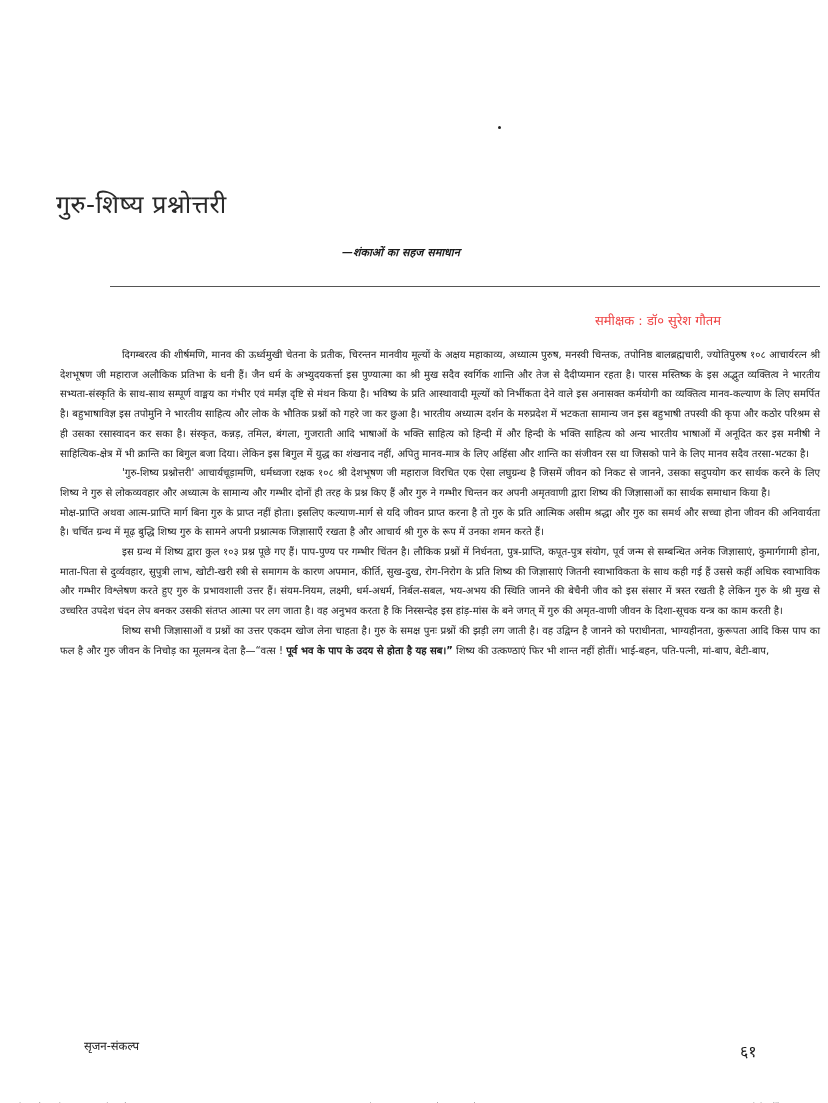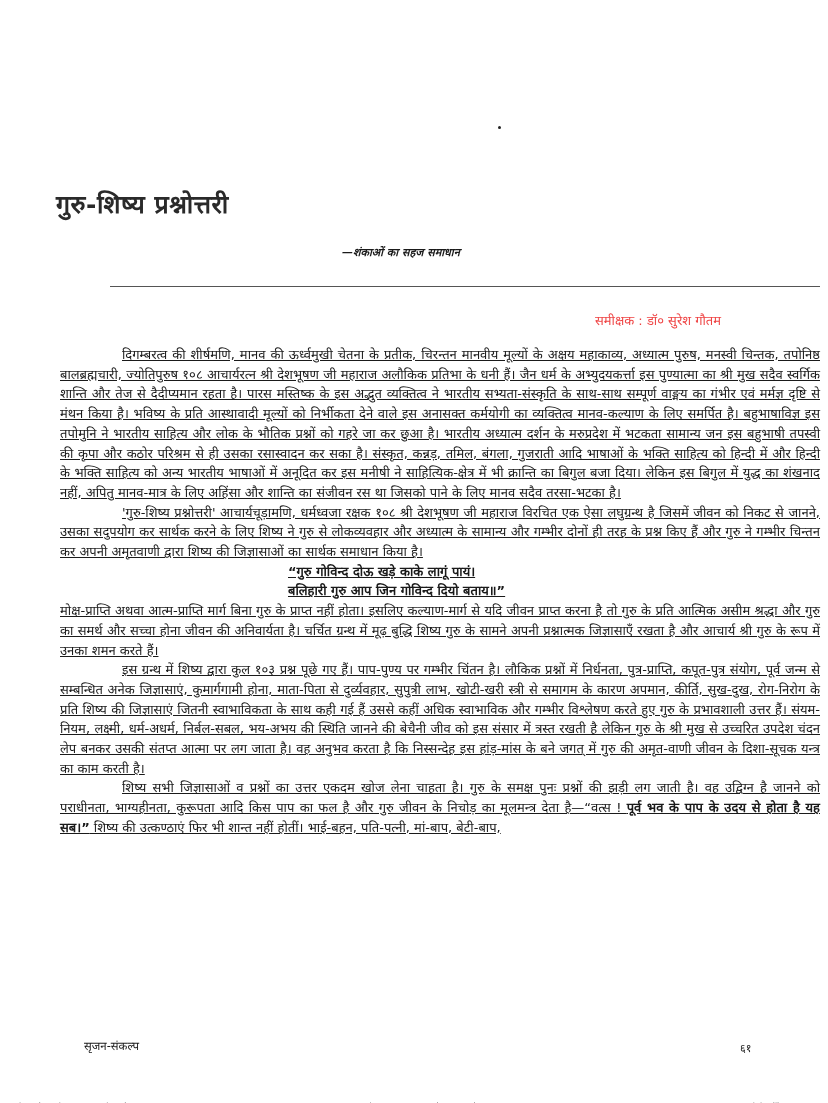--- a/index.html
+++ b/index.html
@@ -2,52 +2,48 @@
 <html><head>
 <meta charset="utf-8">
 <style>
   html, body { margin: 0; padding: 0; background: #ffffff; }
   body {
     width: 828px; height: 1103px; position: relative; overflow: hidden;
     font-family: "DejaVu Sans", "Liberation Sans", sans-serif;
     color: #1a1a1a;
   }
   .dot { position: absolute; left: 498px; top: 126px; width: 3px; height: 3px; background: #222; border-radius: 50%; }
-  .title { position: absolute; left: 56px; top: 186px; font-size: 25px; font-weight: bold; color: #2a2a2a; letter-spacing: 0.5px; margin: 0; }
+  .title { position: absolute; left: 56px; top: 186px; font-size: 25px; font-weight: normal; color: #2a2a2a; letter-spacing: 0.5px; margin: 0; }
   .subtitle { position: absolute; left: 342px; top: 244px; font-size: 11px; font-weight: bold; color: #1a1a1a; font-style: italic; }
   .rule { position: absolute; left: 110px; top: 286px; width: 710px; height: 1px; background: #555; }
   .reviewer { position: absolute; left: 595px; top: 311px; font-size: 13px; color: #ef4444; }
-  .body { position: absolute; left: 60px; top: 345px; width: 760px; font-size: 13px; line-height: 19.7px; text-align: justify; text-decoration: underline; }
+  .body { position: absolute; left: 60px; top: 345px; width: 760px; font-size: 10px; line-height: 19.7px; text-align: justify; }
   .body p { margin: 0; }
   .indent { text-indent: 62px; }
   .quote { font-weight: bold; padding-left: 228px; line-height: 19.7px; }
   .quote div { white-space: nowrap; }
   .bold { font-weight: bold; }
   .footer-left { position: absolute; left: 60px; top: 1038px; font-size: 11.5px; margin-left: 24px; }
-  .footer-right { position: absolute; left: 740px; top: 1040px; font-size: 11px; }
+  .footer-right { position: absolute; left: 740px; top: 1040px; font-size: 16px; }
   .strip { position: absolute; left: 0; top: 1100px; width: 828px; height: 27px; }
   .strip span { position: absolute; top: 0; font-family: "Liberation Sans", sans-serif; font-size: 9.5px; color: #9a9a9a; }
 </style>
 </head>
 <body>
 
 <div class="dot"></div>
 
 <h1 class="title">गुरु-शिष्य प्रश्नोत्तरी</h1>
 <div class="subtitle">—शंकाओं का सहज समाधान</div>
 <div class="rule"></div>
 <div class="reviewer">समीक्षक : डॉ० सुरेश गौतम</div>
 
 <div class="body">
   <p class="indent">दिगम्बरत्व की शीर्षमणि, मानव की ऊर्ध्वमुखी चेतना के प्रतीक, चिरन्तन मानवीय मूल्यों के अक्षय महाकाव्य, अध्यात्म पुरुष, मनस्वी चिन्तक, तपोनिष्ठ बालब्रह्मचारी, ज्योतिपुरुष १०८ आचार्यरत्न श्री देशभूषण जी महाराज अलौकिक प्रतिभा के धनी हैं। जैन धर्म के अभ्युदयकर्त्ता इस पुण्यात्मा का श्री मुख सदैव स्वर्गिक शान्ति और तेज से दैदीप्यमान रहता है। पारस मस्तिष्क के इस अद्भुत व्यक्तित्व ने भारतीय सभ्यता-संस्कृति के साथ-साथ सम्पूर्ण वाङ्मय का गंभीर एवं मर्मज्ञ दृष्टि से मंथन किया है। भविष्य के प्रति आस्थावादी मूल्यों को निर्भीकता देने वाले इस अनासक्त कर्मयोगी का व्यक्तित्व मानव-कल्याण के लिए समर्पित है। बहुभाषाविज्ञ इस तपोमुनि ने भारतीय साहित्य और लोक के भौतिक प्रश्नों को गहरे जा कर छुआ है। भारतीय अध्यात्म दर्शन के मरुप्रदेश में भटकता सामान्य जन इस बहुभाषी तपस्वी की कृपा और कठोर परिश्रम से ही उसका रसास्वादन कर सका है। संस्कृत, कन्नड़, तमिल, बंगला, गुजराती आदि भाषाओं के भक्ति साहित्य को हिन्दी में और हिन्दी के भक्ति साहित्य को अन्य भारतीय भाषाओं में अनूदित कर इस मनीषी ने साहित्यिक-क्षेत्र में भी क्रान्ति का बिगुल बजा दिया। लेकिन इस बिगुल में युद्ध का शंखनाद नहीं, अपितु मानव-मात्र के लिए अहिंसा और शान्ति का संजीवन रस था जिसको पाने के लिए मानव सदैव तरसा-भटका है।</p>
   <p class="indent">'गुरु-शिष्य प्रश्नोत्तरी' आचार्यचूड़ामणि, धर्मध्वजा रक्षक १०८ श्री देशभूषण जी महाराज विरचित एक ऐसा लघुग्रन्थ है जिसमें जीवन को निकट से जानने, उसका सदुपयोग कर सार्थक करने के लिए शिष्य ने गुरु से लोकव्यवहार और अध्यात्म के सामान्य और गम्भीर दोनों ही तरह के प्रश्न किए हैं और गुरु ने गम्भीर चिन्तन कर अपनी अमृतवाणी द्वारा शिष्य की जिज्ञासाओं का सार्थक समाधान किया है।</p>
-  <div class="quote">
-    <div>“गुरु गोविन्द दोऊ खड़े काके लागूं पायं।</div>
-    <div>बलिहारी गुरु आप जिन गोविन्द दियो बताय॥”</div>
-  </div>
   <p>मोक्ष-प्राप्ति अथवा आत्म-प्राप्ति मार्ग बिना गुरु के प्राप्त नहीं होता। इसलिए कल्याण-मार्ग से यदि जीवन प्राप्त करना है तो गुरु के प्रति आत्मिक असीम श्रद्धा और गुरु का समर्थ और सच्चा होना जीवन की अनिवार्यता है। चर्चित ग्रन्थ में मूढ़ बुद्धि शिष्य गुरु के सामने अपनी प्रश्नात्मक जिज्ञासाएँ रखता है और आचार्य श्री गुरु के रूप में उनका शमन करते हैं।</p>
   <p class="indent">इस ग्रन्थ में शिष्य द्वारा कुल १०३ प्रश्न पूछे गए हैं। पाप-पुण्य पर गम्भीर चिंतन है। लौकिक प्रश्नों में निर्धनता, पुत्र-प्राप्ति, कपूत-पुत्र संयोग, पूर्व जन्म से सम्बन्धित अनेक जिज्ञासाएं, कुमार्गगामी होना, माता-पिता से दुर्व्यवहार, सुपुत्री लाभ, खोटी-खरी स्त्री से समागम के कारण अपमान, कीर्ति, सुख-दुख, रोग-निरोग के प्रति शिष्य की जिज्ञासाएं जितनी स्वाभाविकता के साथ कही गई हैं उससे कहीं अधिक स्वाभाविक और गम्भीर विश्लेषण करते हुए गुरु के प्रभावशाली उत्तर हैं। संयम-नियम, लक्ष्मी, धर्म-अधर्म, निर्बल-सबल, भय-अभय की स्थिति जानने की बेचैनी जीव को इस संसार में त्रस्त रखती है लेकिन गुरु के श्री मुख से उच्चरित उपदेश चंदन लेप बनकर उसकी संतप्त आत्मा पर लग जाता है। वह अनुभव करता है कि निस्सन्देह इस हांड़-मांस के बने जगत् में गुरु की अमृत-वाणी जीवन के दिशा-सूचक यन्त्र का काम करती है।</p>
   <p class="indent"><span>शिष्य सभी जिज्ञासाओं व प्रश्नों का उत्तर एकदम खोज लेना चाहता है। गुरु के समक्ष पुनः प्रश्नों की झड़ी लग जाती है। वह उद्विग्न है जानने को पराधीनता, भाग्यहीनता, कुरूपता आदि किस पाप का फल है और गुरु जीवन के निचोड़ का मूलमन्त्र देता है—“वत्स ! </span><span class="bold">पूर्व भव के पाप के उदय से होता है यह सब।”</span><span> शिष्य की उत्कण्ठाएं फिर भी शान्त नहीं होतीं। भाई-बहन, पति-पत्नी, मां-बाप, बेटी-बाप,</span></p>
 </div>
 
 <div class="footer-left">सृजन-संकल्प</div>
 <div class="footer-right">६१</div>
 
 <div class="strip">
   <span style="left:9px">Jain Education International</span>

